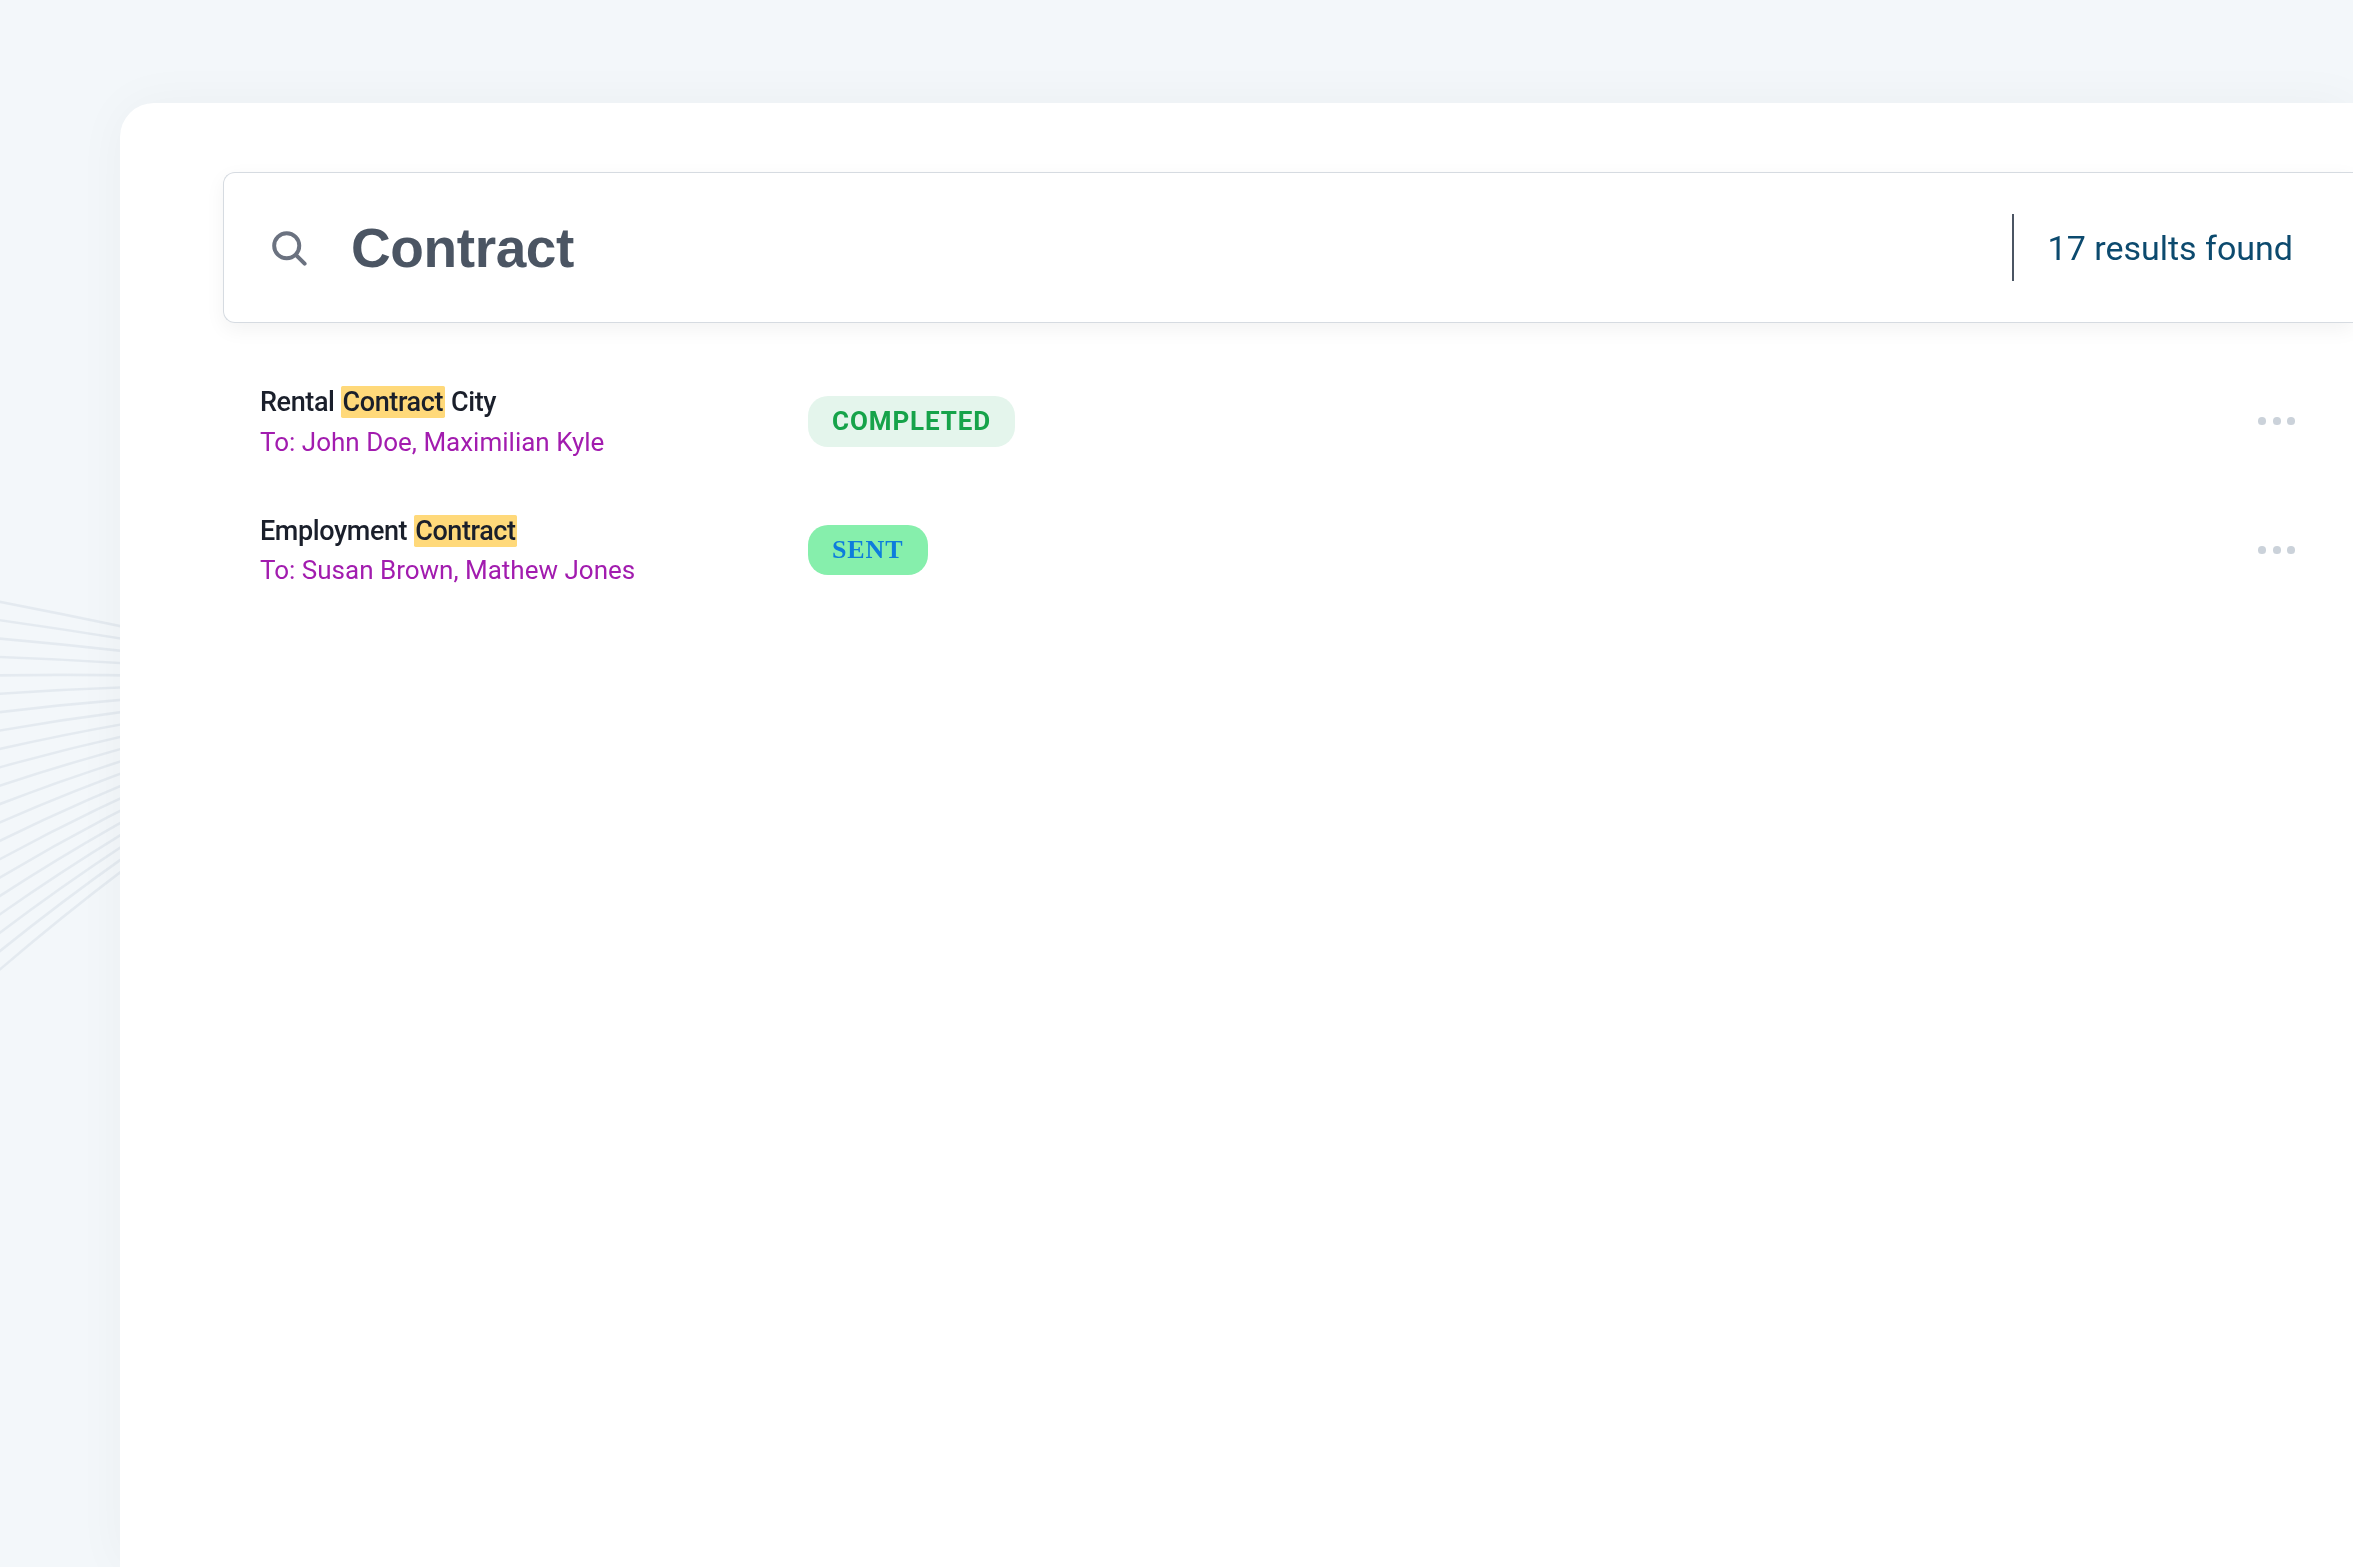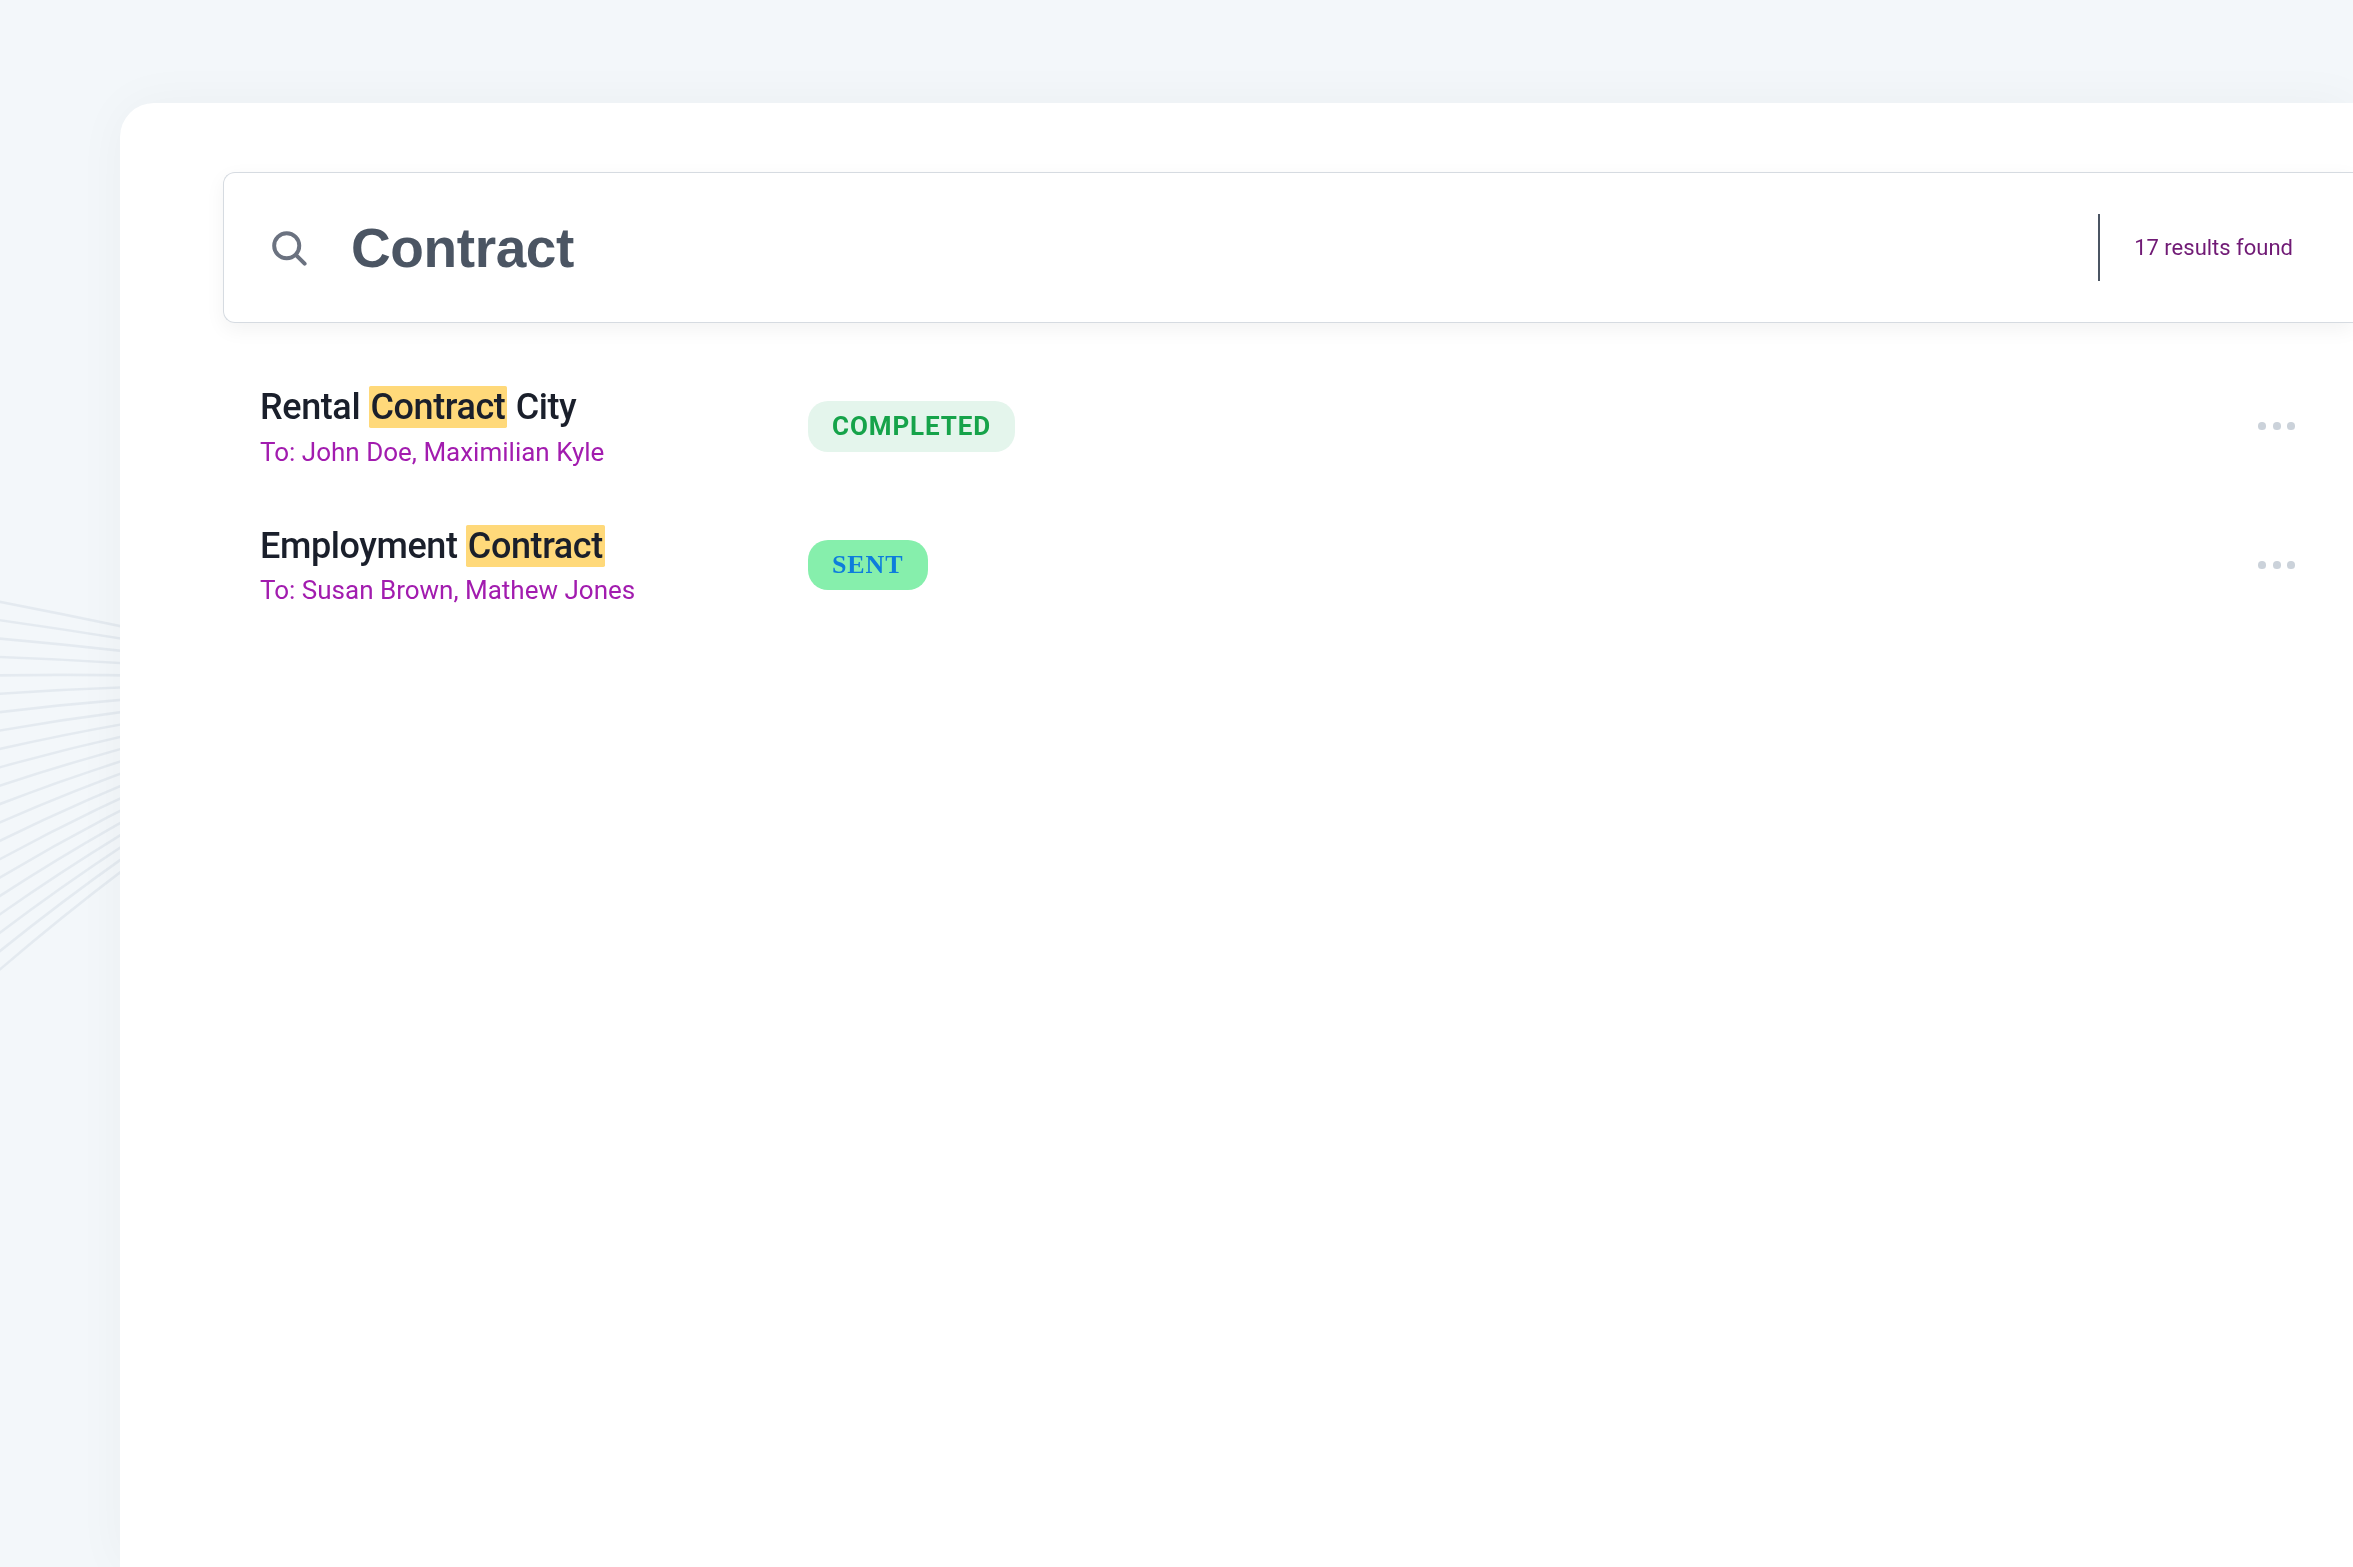--- a/index.html
+++ b/index.html
@@ -66,22 +66,22 @@
 
   .caret {
     width: 1.7px;
     height: 67px;
     background: #4b5563;
     margin-left: -1.7px;
     margin-right: 34px;
   }
 
   .results-count {
-    font-size: 22px;
-    color: #701a75;
+    font-size: 34px;
+    color: #0c4a6e;
     white-space: nowrap;
     padding-right: 17px;
   }
 
   .results {
     margin-left: 94px;
   }
 
   .result-row {
     display: flex;
@@ -93,21 +93,21 @@
   .result-row.hovered {
     background: #f1f5f9;
   }
 
   .result-main {
     flex: 0 0 548px;
     padding-right: 26px;
   }
 
   .result-title {
-    font-size: 36px;
+    font-size: 27px;
     font-weight: 500;
     color: #1a1f2b;
     letter-spacing: -0.4px;
     margin-bottom: 8.6px;
     white-space: nowrap;
   }
   .result-title .hl {
     background: #ffd97a;
     border-radius: 1.7px;
     padding: 0 1.7px;

